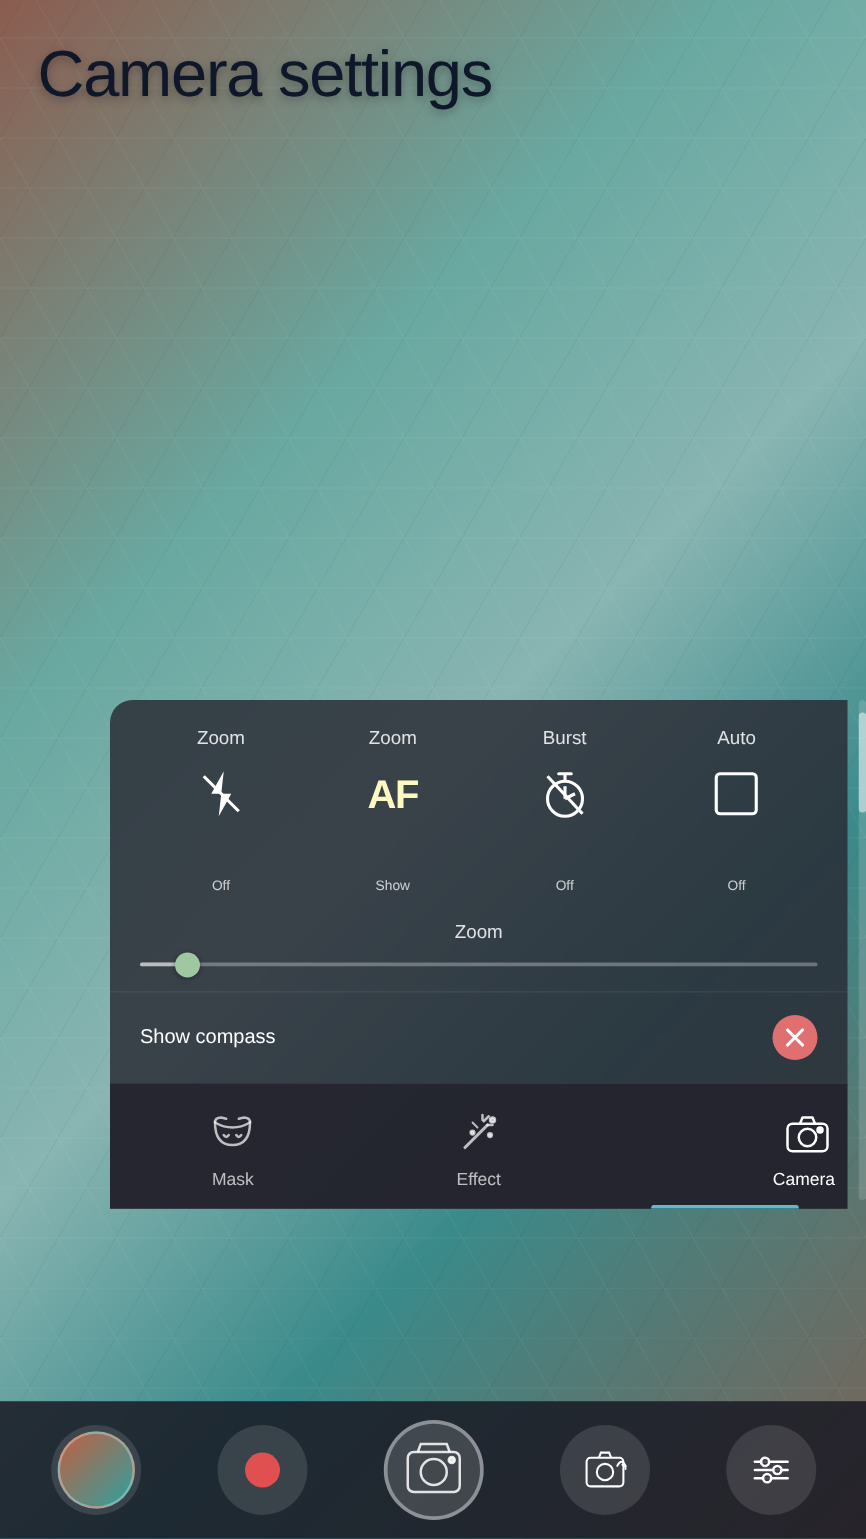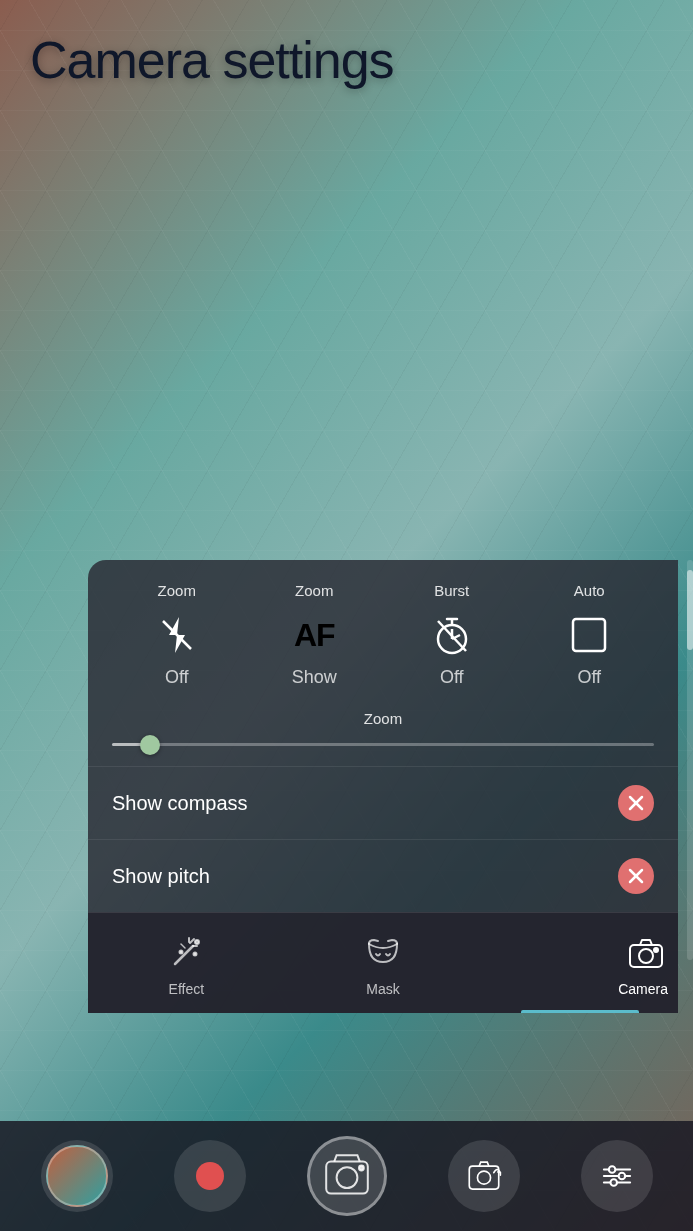--- a/index.html
+++ b/index.html
@@ -96,22 +96,23 @@
       height: 52px;
       display: flex;
       align-items: center;
       justify-content: center;
       font-size: 36px;
       color: white;
       margin-bottom: 6px;
     }
 
     .control-value {
-      font-size: 18px;
+      font-size: 11px;
       color: rgba(255,255,255,0.75);
+      margin-top: 36px;
     }
 
     
     .flash-icon svg,
     .focus-icon svg,
     .timer-icon svg,
     .burst-icon svg {
       width: 44px;
       height: 44px;
       fill: white;
@@ -162,21 +163,21 @@
     .toggle-row {
       display: flex;
       align-items: center;
       justify-content: space-between;
       padding: 18px 24px;
       border-top: 1px solid rgba(255,255,255,0.08);
     }
 
     .toggle-label {
       color: white;
-      font-size: 20px;
+      font-size: 16px;
       font-weight: 300;
     }
 
     .toggle-btn {
       width: 36px;
       height: 36px;
       background: #e07070;
       border-radius: 50%;
       display: flex;
       align-items: center;
@@ -321,21 +322,21 @@
       height: 80px;
       background: rgba(255,255,255,0.5);
       border-radius: 3px;
       margin-top: 10px;
     }
 
     
     .af-text {
       font-size: 32px;
       font-weight: 700;
-      color: #000000;
+      color: #fef9c3;
       letter-spacing: -1px;
     }
   </style>
 </head>
 <body>
 
 <div class="bg"></div>
 <div class="bg-overlay"></div>
 
 <h1 class="page-title">Camera settings</h1>
@@ -405,63 +406,54 @@
   <div class="toggle-row">
     <span class="toggle-label">Show compass</span>
     <div class="toggle-btn">
       <svg viewBox="0 0 18 18" xmlns="http://www.w3.org/2000/svg">
         <line x1="3" y1="3" x2="15" y2="15" stroke="white" stroke-width="2.5" stroke-linecap="round"></line>
         <line x1="15" y1="3" x2="3" y2="15" stroke="white" stroke-width="2.5" stroke-linecap="round"></line>
       </svg>
     </div>
   </div>
 
-  <div class="toggle-row">
-    <span class="toggle-label">Show pitch</span>
-    <div class="toggle-btn">
-      <svg viewBox="0 0 18 18" xmlns="http://www.w3.org/2000/svg">
-        <line x1="3" y1="3" x2="15" y2="15" stroke="white" stroke-width="2.5" stroke-linecap="round"></line>
-        <line x1="15" y1="3" x2="3" y2="15" stroke="white" stroke-width="2.5" stroke-linecap="round"></line>
-      </svg>
-    </div>
-  </div>
 
   <div class="settings-tabs">
+
+    <div class="settings-tab">
+      <div class="tab-icon">
+        <svg viewBox="0 0 38 38" xmlns="http://www.w3.org/2000/svg">
+
+          <path d="M5 10 Q5 28 19 28 Q33 28 33 10 Q26 14 19 14 Q12 14 5 10Z" stroke="currentColor" stroke-width="2" fill="none"></path>
+          <path d="M12 20 Q14 23 16 20" stroke="currentColor" stroke-width="2" fill="none" stroke-linecap="round"></path>
+          <path d="M22 20 Q24 23 26 20" stroke="currentColor" stroke-width="2" fill="none" stroke-linecap="round"></path>
+          <path d="M5 10 Q5 6 10 6 L14 7" stroke="currentColor" stroke-width="2" fill="none" stroke-linecap="round"></path>
+          <path d="M33 10 Q33 6 28 6 L24 7" stroke="currentColor" stroke-width="2" fill="none" stroke-linecap="round"></path>
+        </svg>
+      </div>
+      <span class="tab-label">Mask</span>
+    </div>
 
     <div class="settings-tab">
       <div class="tab-icon">
         <svg viewBox="0 0 38 38" xmlns="http://www.w3.org/2000/svg">
 
           <line x1="8" y1="30" x2="26" y2="12" stroke="currentColor" stroke-width="2.5" stroke-linecap="round"></line>
           <line x1="22" y1="8" x2="22" y2="4" stroke="currentColor" stroke-width="2" stroke-linecap="round"></line>
           <line x1="26" y1="12" x2="30" y2="12" stroke="currentColor" stroke-width="2" stroke-linecap="round"></line>
           <line x1="23" y1="9" x2="27" y2="5" stroke="currentColor" stroke-width="2" stroke-linecap="round"></line>
           <line x1="18" y1="14" x2="14" y2="10" stroke="currentColor" stroke-width="1.5" stroke-linecap="round"></line>
           <circle cx="30" cy="8" r="2" fill="currentColor"></circle>
           <circle cx="14" cy="18" r="1.5" fill="currentColor"></circle>
           <circle cx="28" cy="20" r="1.5" fill="currentColor"></circle>
         </svg>
       </div>
       <span class="tab-label">Effect</span>
     </div>
 
-    <div class="settings-tab">
-      <div class="tab-icon">
-        <svg viewBox="0 0 38 38" xmlns="http://www.w3.org/2000/svg">
-
-          <path d="M5 10 Q5 28 19 28 Q33 28 33 10 Q26 14 19 14 Q12 14 5 10Z" stroke="currentColor" stroke-width="2" fill="none"></path>
-          <path d="M12 20 Q14 23 16 20" stroke="currentColor" stroke-width="2" fill="none" stroke-linecap="round"></path>
-          <path d="M22 20 Q24 23 26 20" stroke="currentColor" stroke-width="2" fill="none" stroke-linecap="round"></path>
-          <path d="M5 10 Q5 6 10 6 L14 7" stroke="currentColor" stroke-width="2" fill="none" stroke-linecap="round"></path>
-          <path d="M33 10 Q33 6 28 6 L24 7" stroke="currentColor" stroke-width="2" fill="none" stroke-linecap="round"></path>
-        </svg>
-      </div>
-      <span class="tab-label">Mask</span>
-    </div>
-
     <div class="settings-tab active">
       <div class="tab-icon">
         <svg viewBox="0 0 38 38" xmlns="http://www.w3.org/2000/svg">
           <rect x="3" y="11" width="32" height="22" rx="4" stroke="currentColor" stroke-width="2" fill="none"></rect>
           <circle cx="19" cy="22" r="7" stroke="currentColor" stroke-width="2" fill="none"></circle>
           <path d="M13 11 L15 6 L23 6 L25 11" stroke="currentColor" stroke-width="2" fill="none" stroke-linejoin="round"></path>
           <circle cx="29" cy="16" r="2" fill="currentColor"></circle>
         </svg>
       </div>
       <span class="tab-label">Camera</span>

